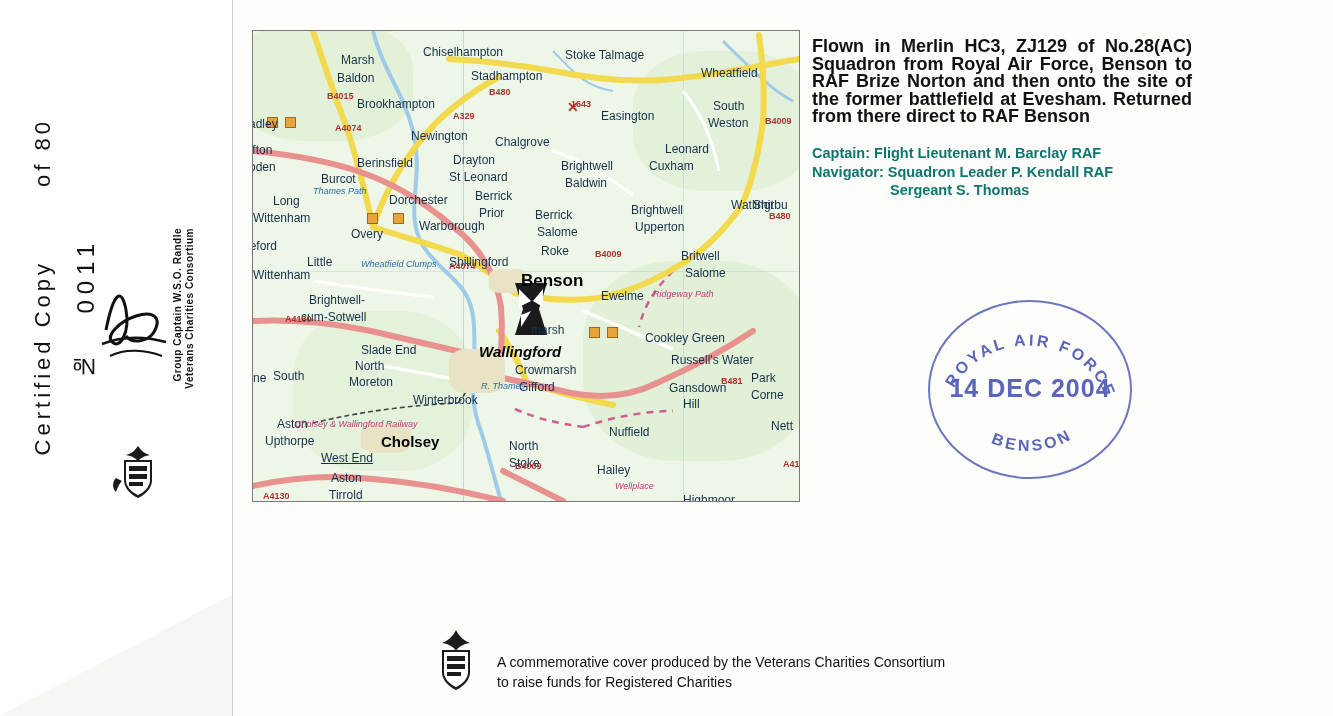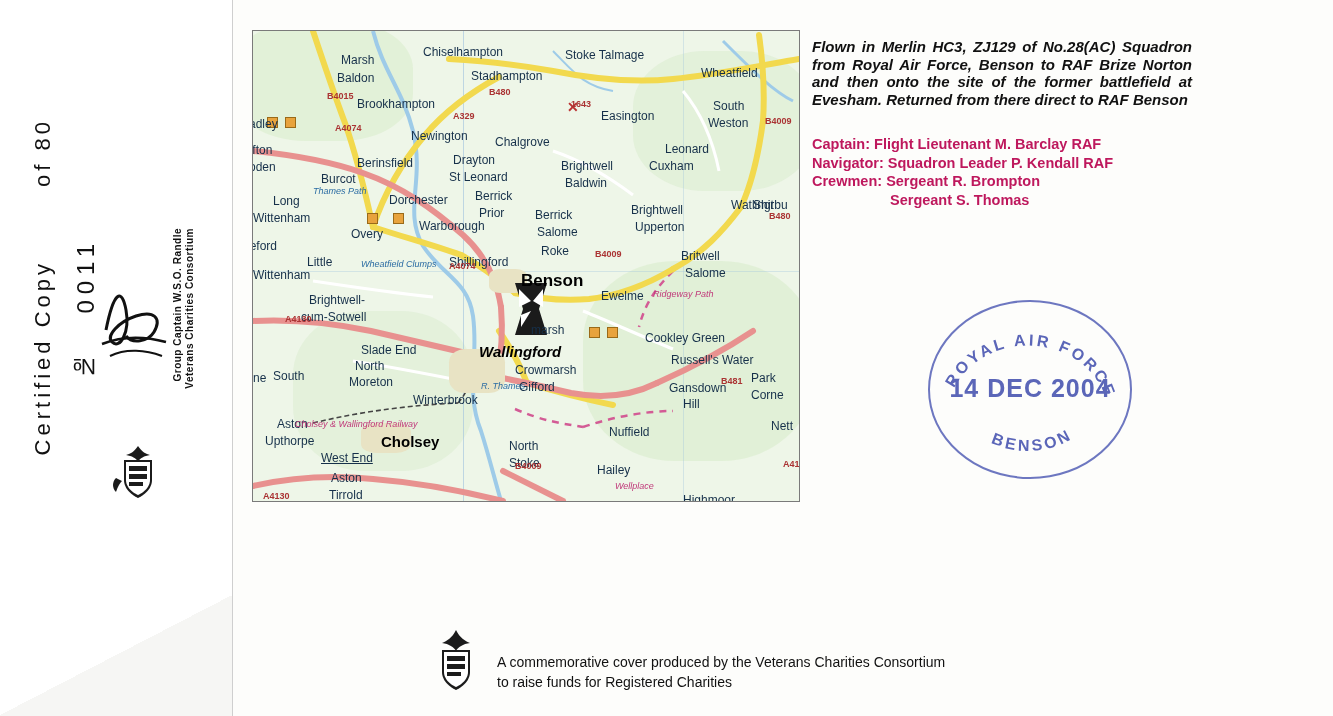--- a/index.html
+++ b/index.html
@@ -64,25 +64,25 @@
   .mlabel.mid{font-size:15px;font-weight:bold;color:#000;}
   .mlabel.rd{font-size:9px;font-weight:bold;color:#a33;}
   .mlabel.blue{font-size:9px;color:#2b6ca3;font-style:italic;}
   .mlabel.pink{font-size:9px;color:#c0397a;font-style:italic;}
   .poi{position:absolute;width:9px;height:9px;background:#e8a33d;border:1px solid #9a6a18;}
   .airfield{position:absolute;}
 
   
   #flight-text{
     position:absolute;left:812px;top:38px;width:380px;
-    font-size:15px;line-height:17.5px;color:#111;text-align:justify;font-weight:bold;font-style:italic;
+    font-size:18px;line-height:17.5px;color:#111;text-align:justify;font-weight:bold;
   }
   #crew-block{
-    position:absolute;left:812px;top:135px;width:400px;
-    font-size:14.5px;line-height:18.5px;color:#be185d;font-weight:bold;
+    position:absolute;left:812px;top:144px;width:400px;
+    font-size:14.5px;line-height:18.5px;color:#0f766e;font-weight:bold;
   }
   #crew-block .indent{padding-left:78px;}
 
   
   #postmark{
     position:absolute;left:928px;top:300px;width:200px;height:175px;
     border:2px solid #6d77c0;border-radius:50%;
     color:#5b66b8;
   }
   #pm-date{
@@ -305,21 +305,20 @@
         <div class="mlabel pink" style="left: 42px; top: 388px;">Cholsey &amp; Wallingford Railway</div>
         <div class="mlabel blue" style="left: 228px; top: 350px;">R. Thames</div>
       </div>
   </div>
 
   <div id="flight-text">Flown in Merlin HC3, ZJ129 of No.28(AC) Squadron from Royal Air Force, Benson to RAF Brize Norton and then onto the site of the former battlefield at Evesham. Returned from there direct to RAF Benson</div>
 
   <div id="crew-block">
     <div>Captain: Flight Lieutenant M. Barclay RAF</div>
     <div>Navigator: Squadron Leader P. Kendall RAF</div>
-    <div>Crewmen: Sergeant R. Brompton</div>
     <div class="indent">Sergeant S. Thomas</div>
   </div>
 
   <div id="postmark">
     <svg style="position:absolute;left:-2px;top:-2px;" width="200" height="175" viewBox="0 0 200 175">
       <defs>
         <path id="arcTop" d="M22,100 A80,70 0 0 1 178,100"></path>
         <path id="arcBot" d="M26,100 A76,66 0 0 0 174,100"></path>
       </defs>
       <text font-family="Liberation Sans, sans-serif" font-size="16" font-weight="bold" fill="#5b66b8" letter-spacing="3">

